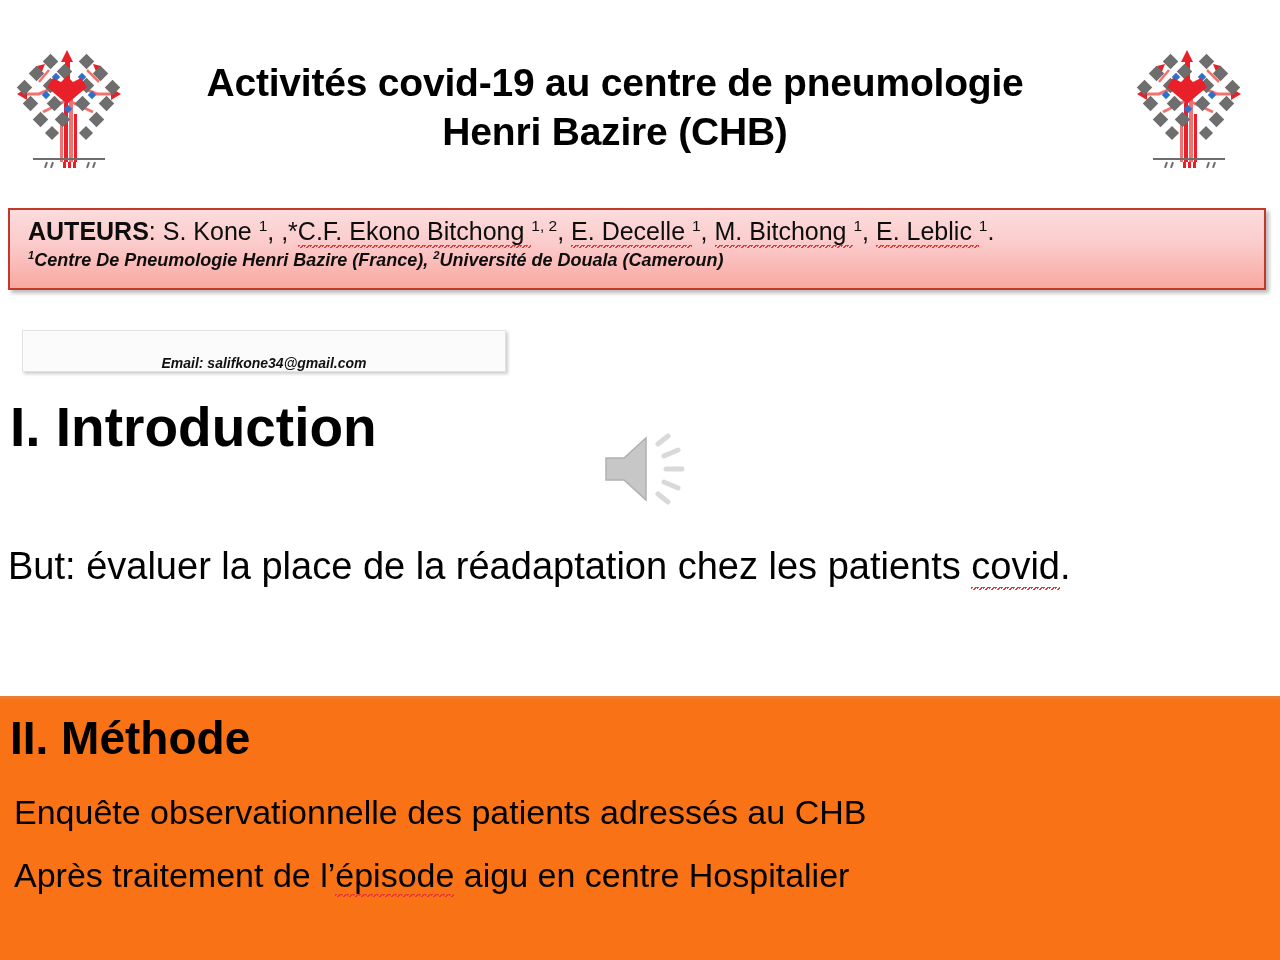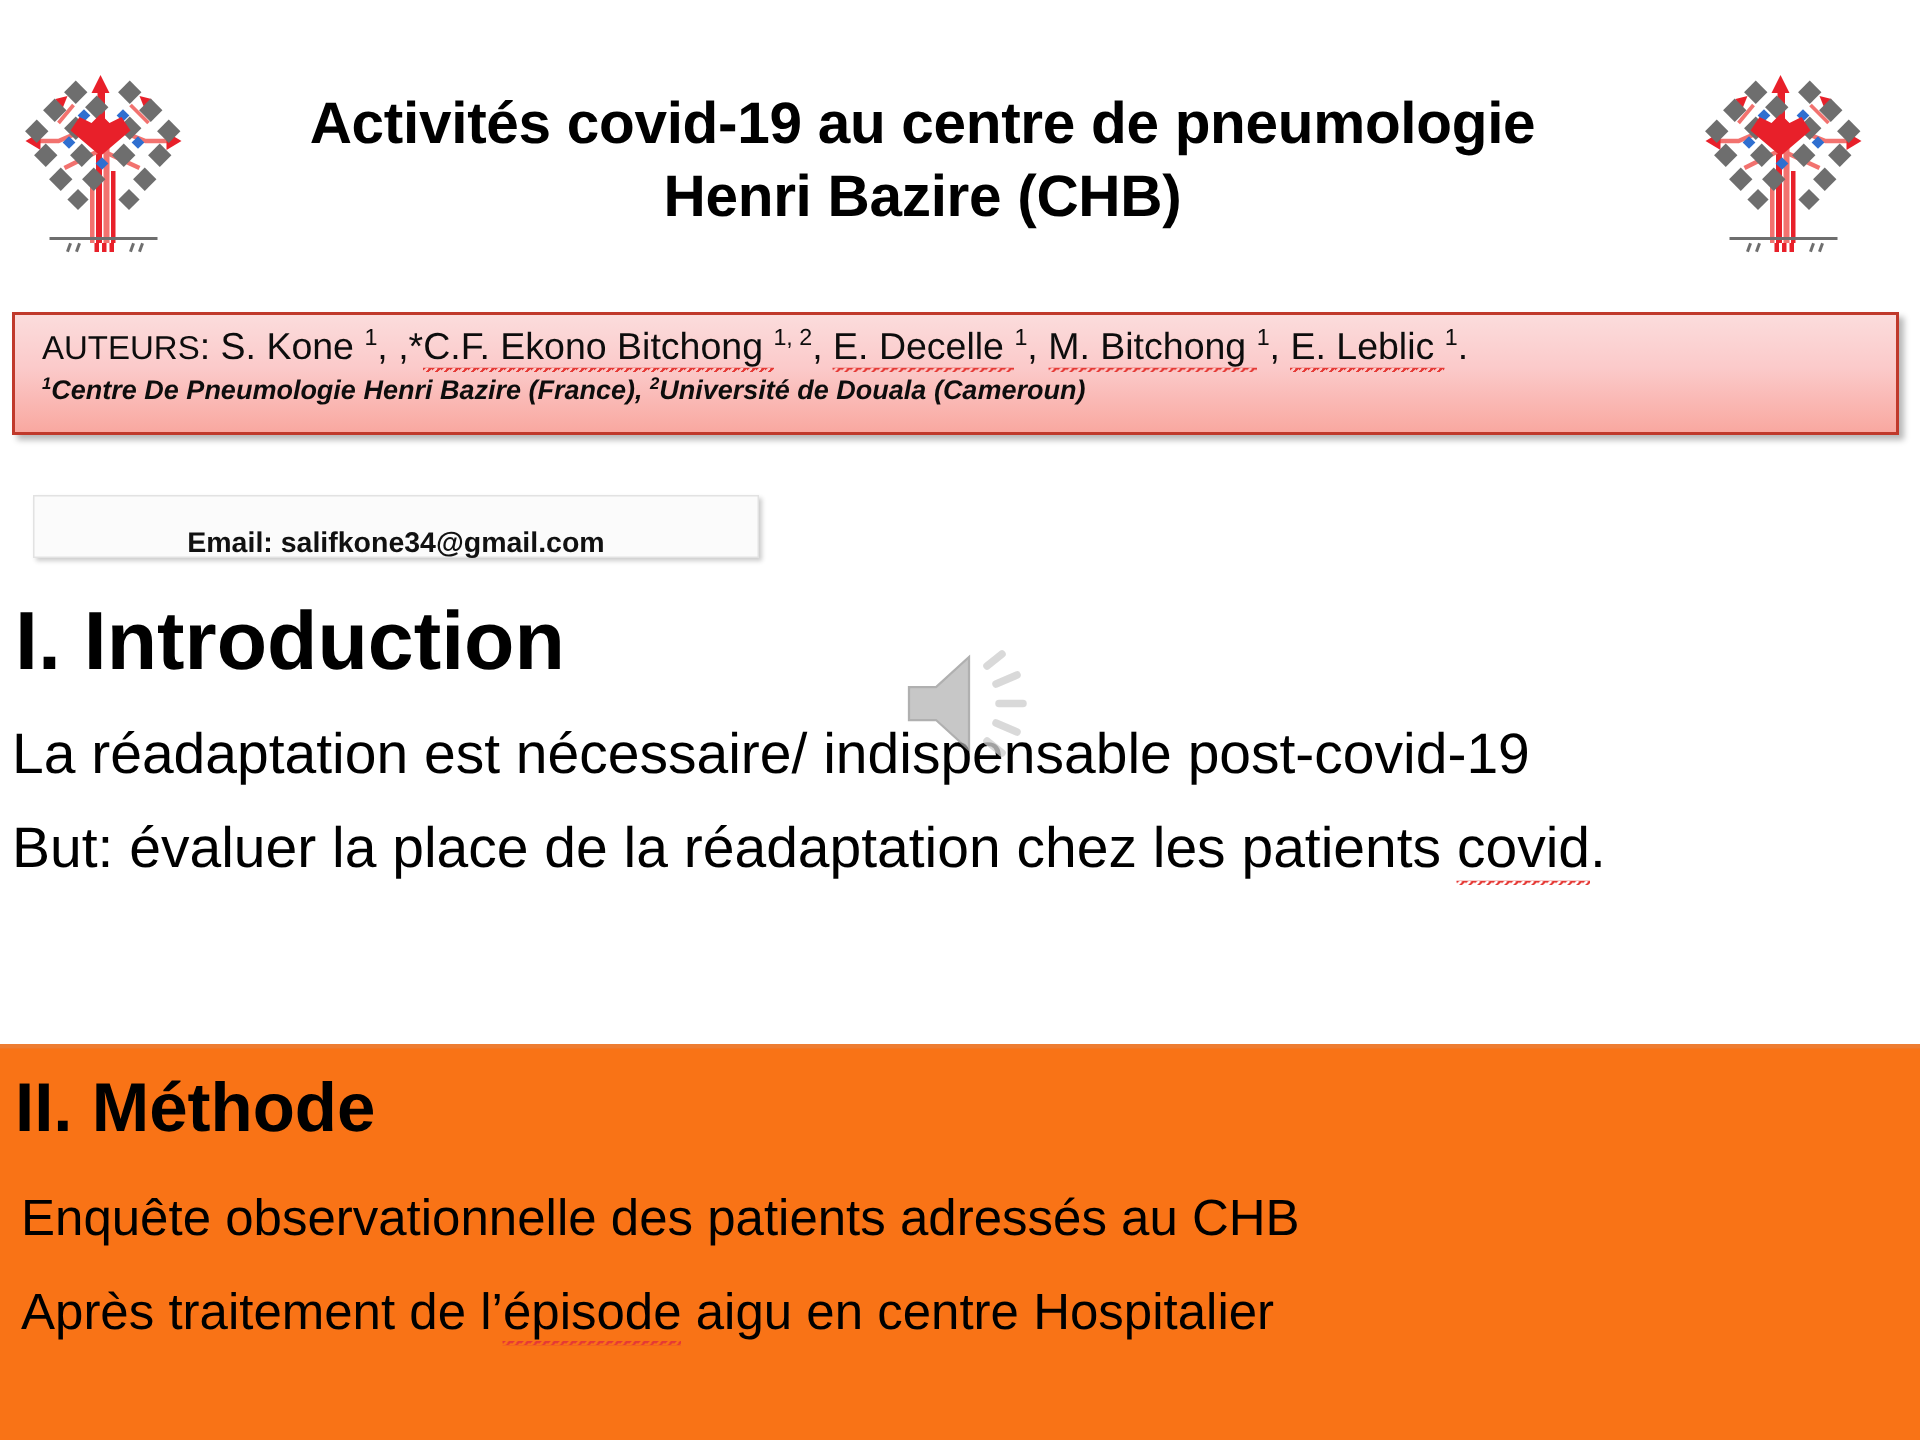--- a/index.html
+++ b/index.html
@@ -63,23 +63,23 @@
     box-shadow: 3px 3px 4px rgba(0,0,0,0.28);
     padding: 6px 0 0 18px;
   }
   .authors-line {
     font-size: 25px;
     line-height: 31px;
     color: #0d0d0d;
     white-space: nowrap;
   }
   .authors-label {
-    font-weight: normal;
+    font-weight: bold;
     font-variant: small-caps;
-    font-size: 22px;
+    font-size: 25px;
   }
   .affil-line {
     font-size: 18px;
     line-height: 24px;
     font-style: italic;
     font-weight: bold;
     color: #0d0d0d;
     white-space: nowrap;
     margin-top: 1px;
   }
@@ -103,22 +103,23 @@
     height: 42px;
     box-sizing: border-box;
     background: #fbfbfb;
     border: 1px solid #e2e2e2;
     box-shadow: 2px 2px 3px rgba(0,0,0,0.20);
     display: flex;
     align-items: center;
     justify-content: center;
   }
   .email-text {
-    font-size: 19px;
-    font-weight: bold;
+    font-size: 14px;
+    font-weight: bold;
+    font-style: italic;
     color: #111111;
     white-space: nowrap;
     margin-top: 24px;
   }
 
   
   .section-intro {
     position: absolute;
     left: 0;
     top: 388px;
@@ -355,21 +356,20 @@
     <sup>1</sup><span>Centre De Pneumologie Henri Bazire (France), </span><sup>2</sup><span>Université de Douala (Cameroun)</span>
   </div>
 </div>
 
 <div class="email-box">
   <span class="email-text">Email: salifkone34@gmail.com</span>
 </div>
 
 <div class="section-intro">
   <div class="section-heading intro-heading">I. Introduction</div>
-  <div class="body-line intro-line-1">La réadaptation est nécessaire/ indispensable post-covid-19</div>
   <div class="body-line intro-line-2"><span>But: évaluer la place de la réadaptation chez les patients </span><span class="sq">covid</span><span>.</span></div>
 </div>
 
 <div class="audio-icon">
   <svg viewBox="0 0 92 78" xmlns="http://www.w3.org/2000/svg">
     <polygon points="6,28 24,28 46,8 46,70 24,50 6,50" fill="#b8b8b8" stroke="#9a9a9a" stroke-width="1.5"></polygon>
     <g stroke="#cfcfcf" stroke-width="5" stroke-linecap="round" fill="none">
       <line x1="58" y1="14" x2="68" y2="6"></line>
       <line x1="64" y1="26" x2="78" y2="20"></line>
       <line x1="66" y1="39" x2="82" y2="39"></line>

